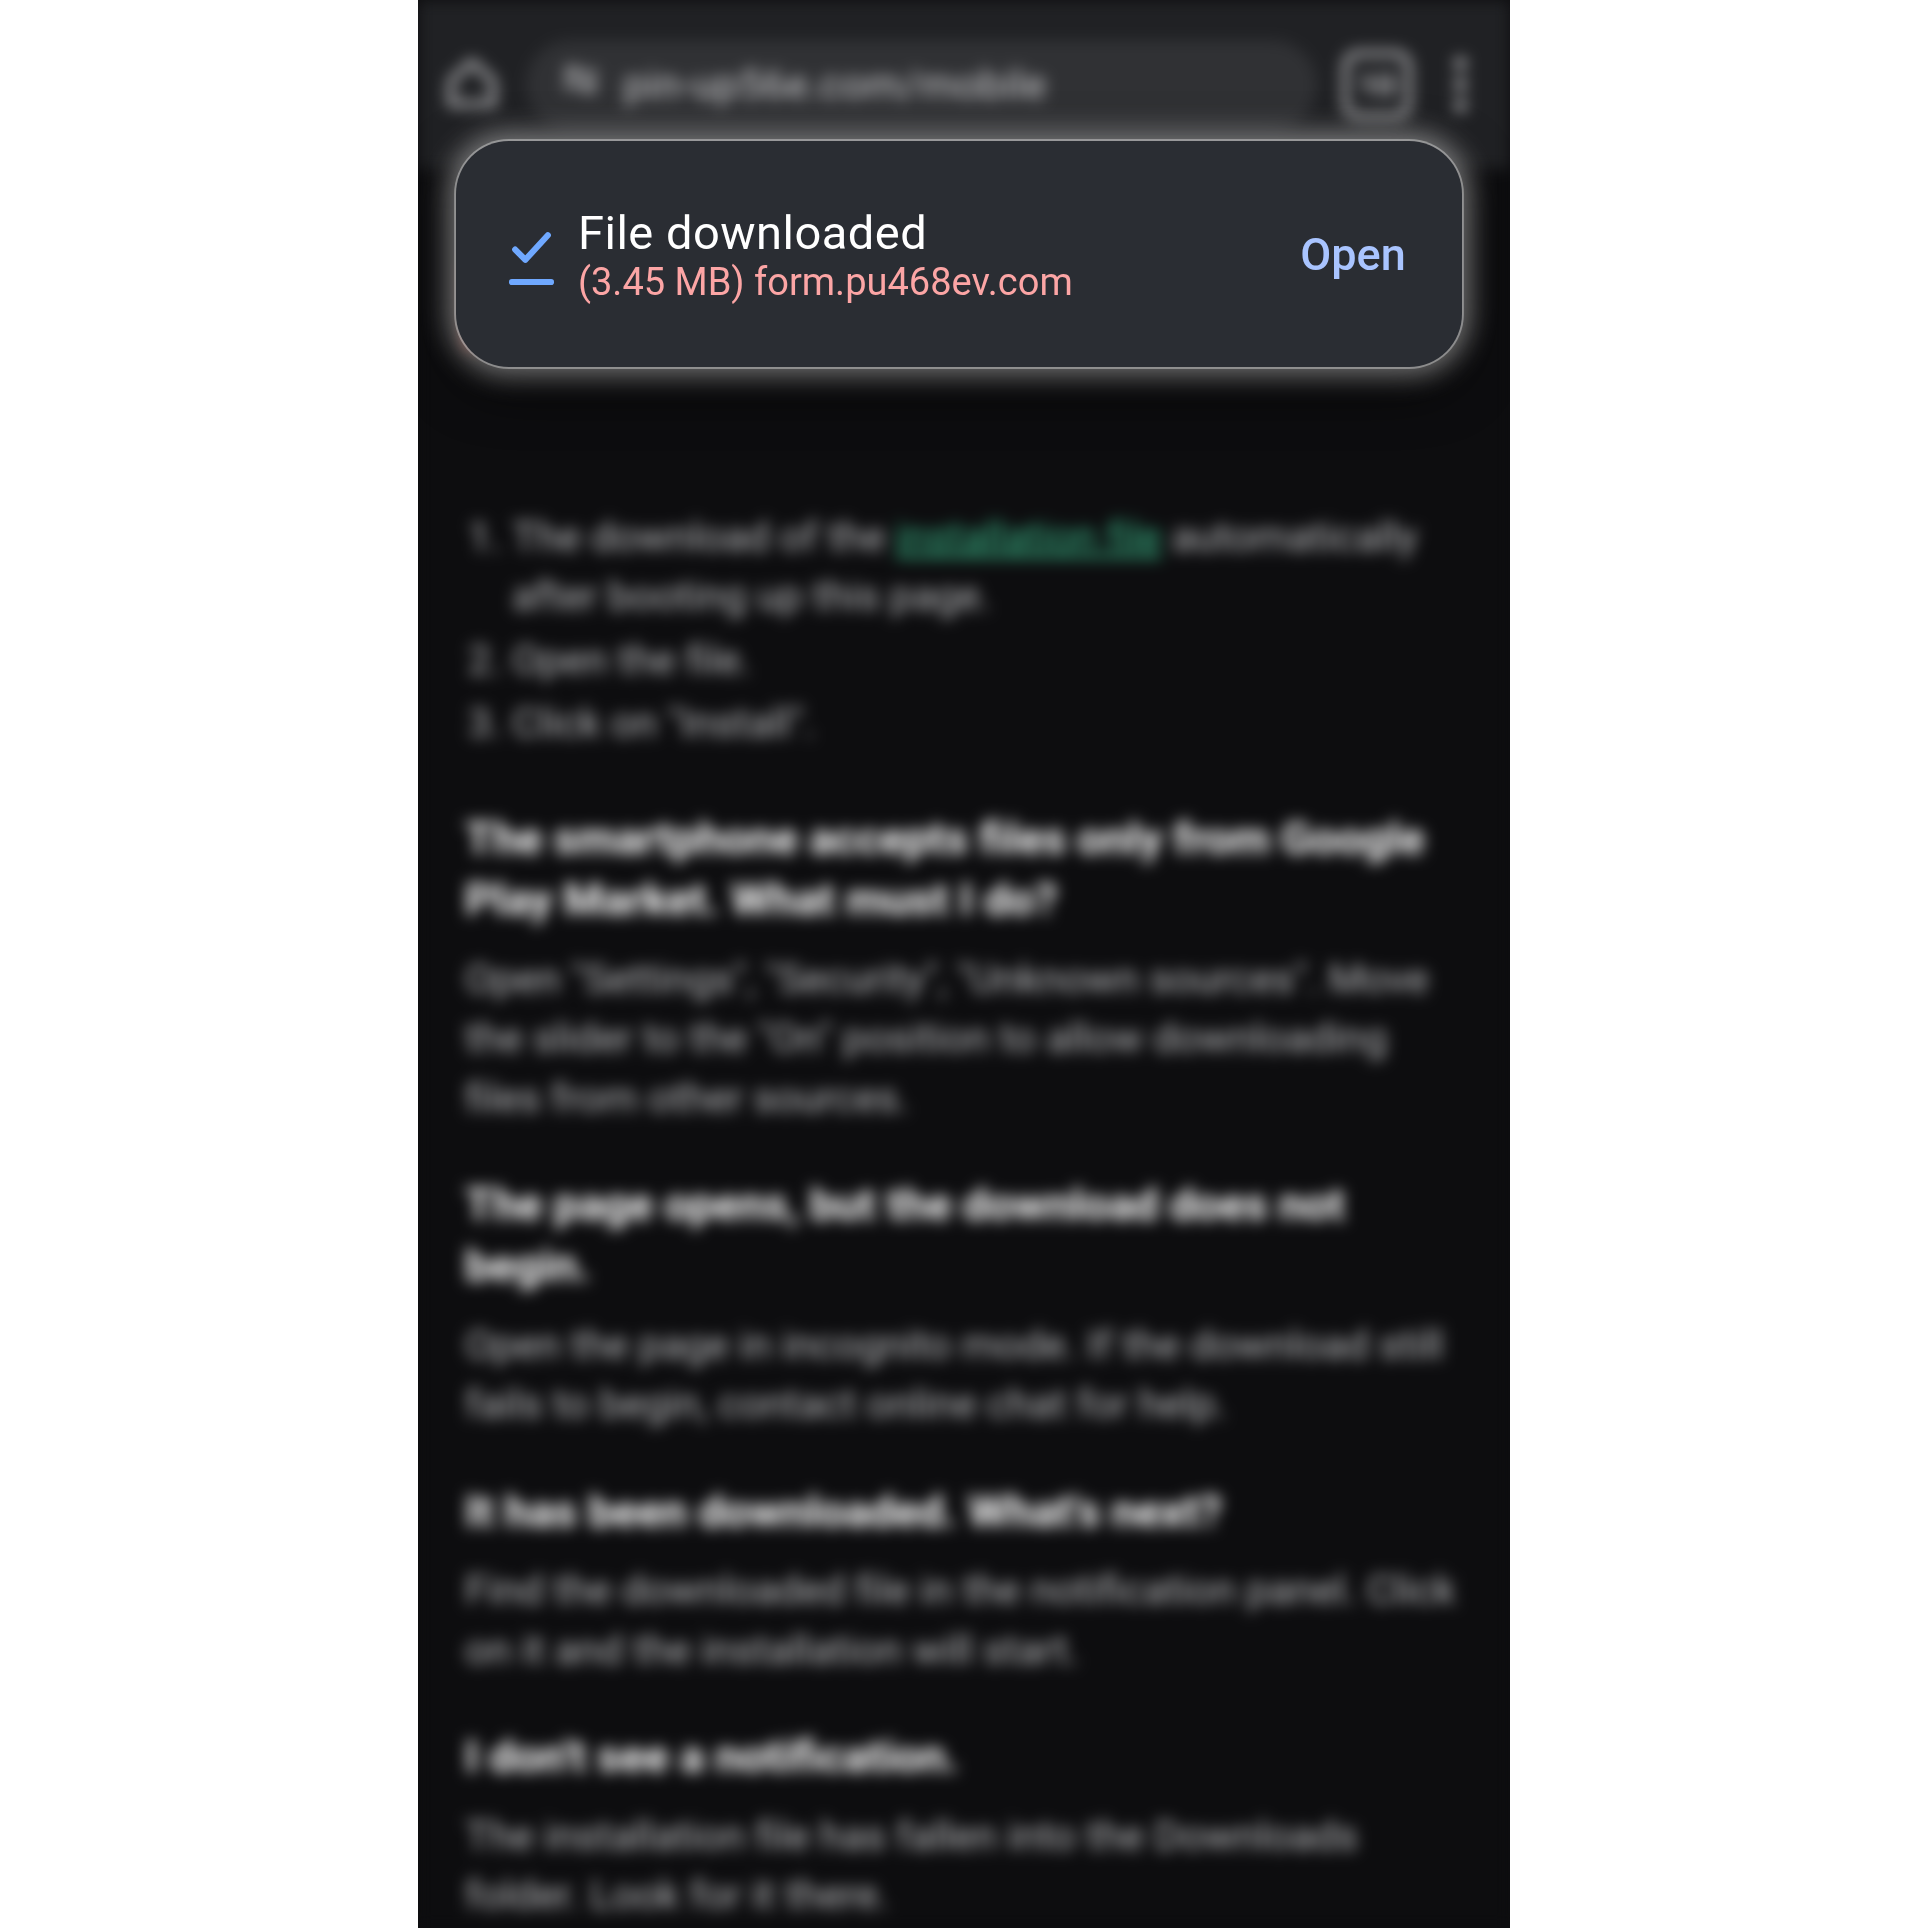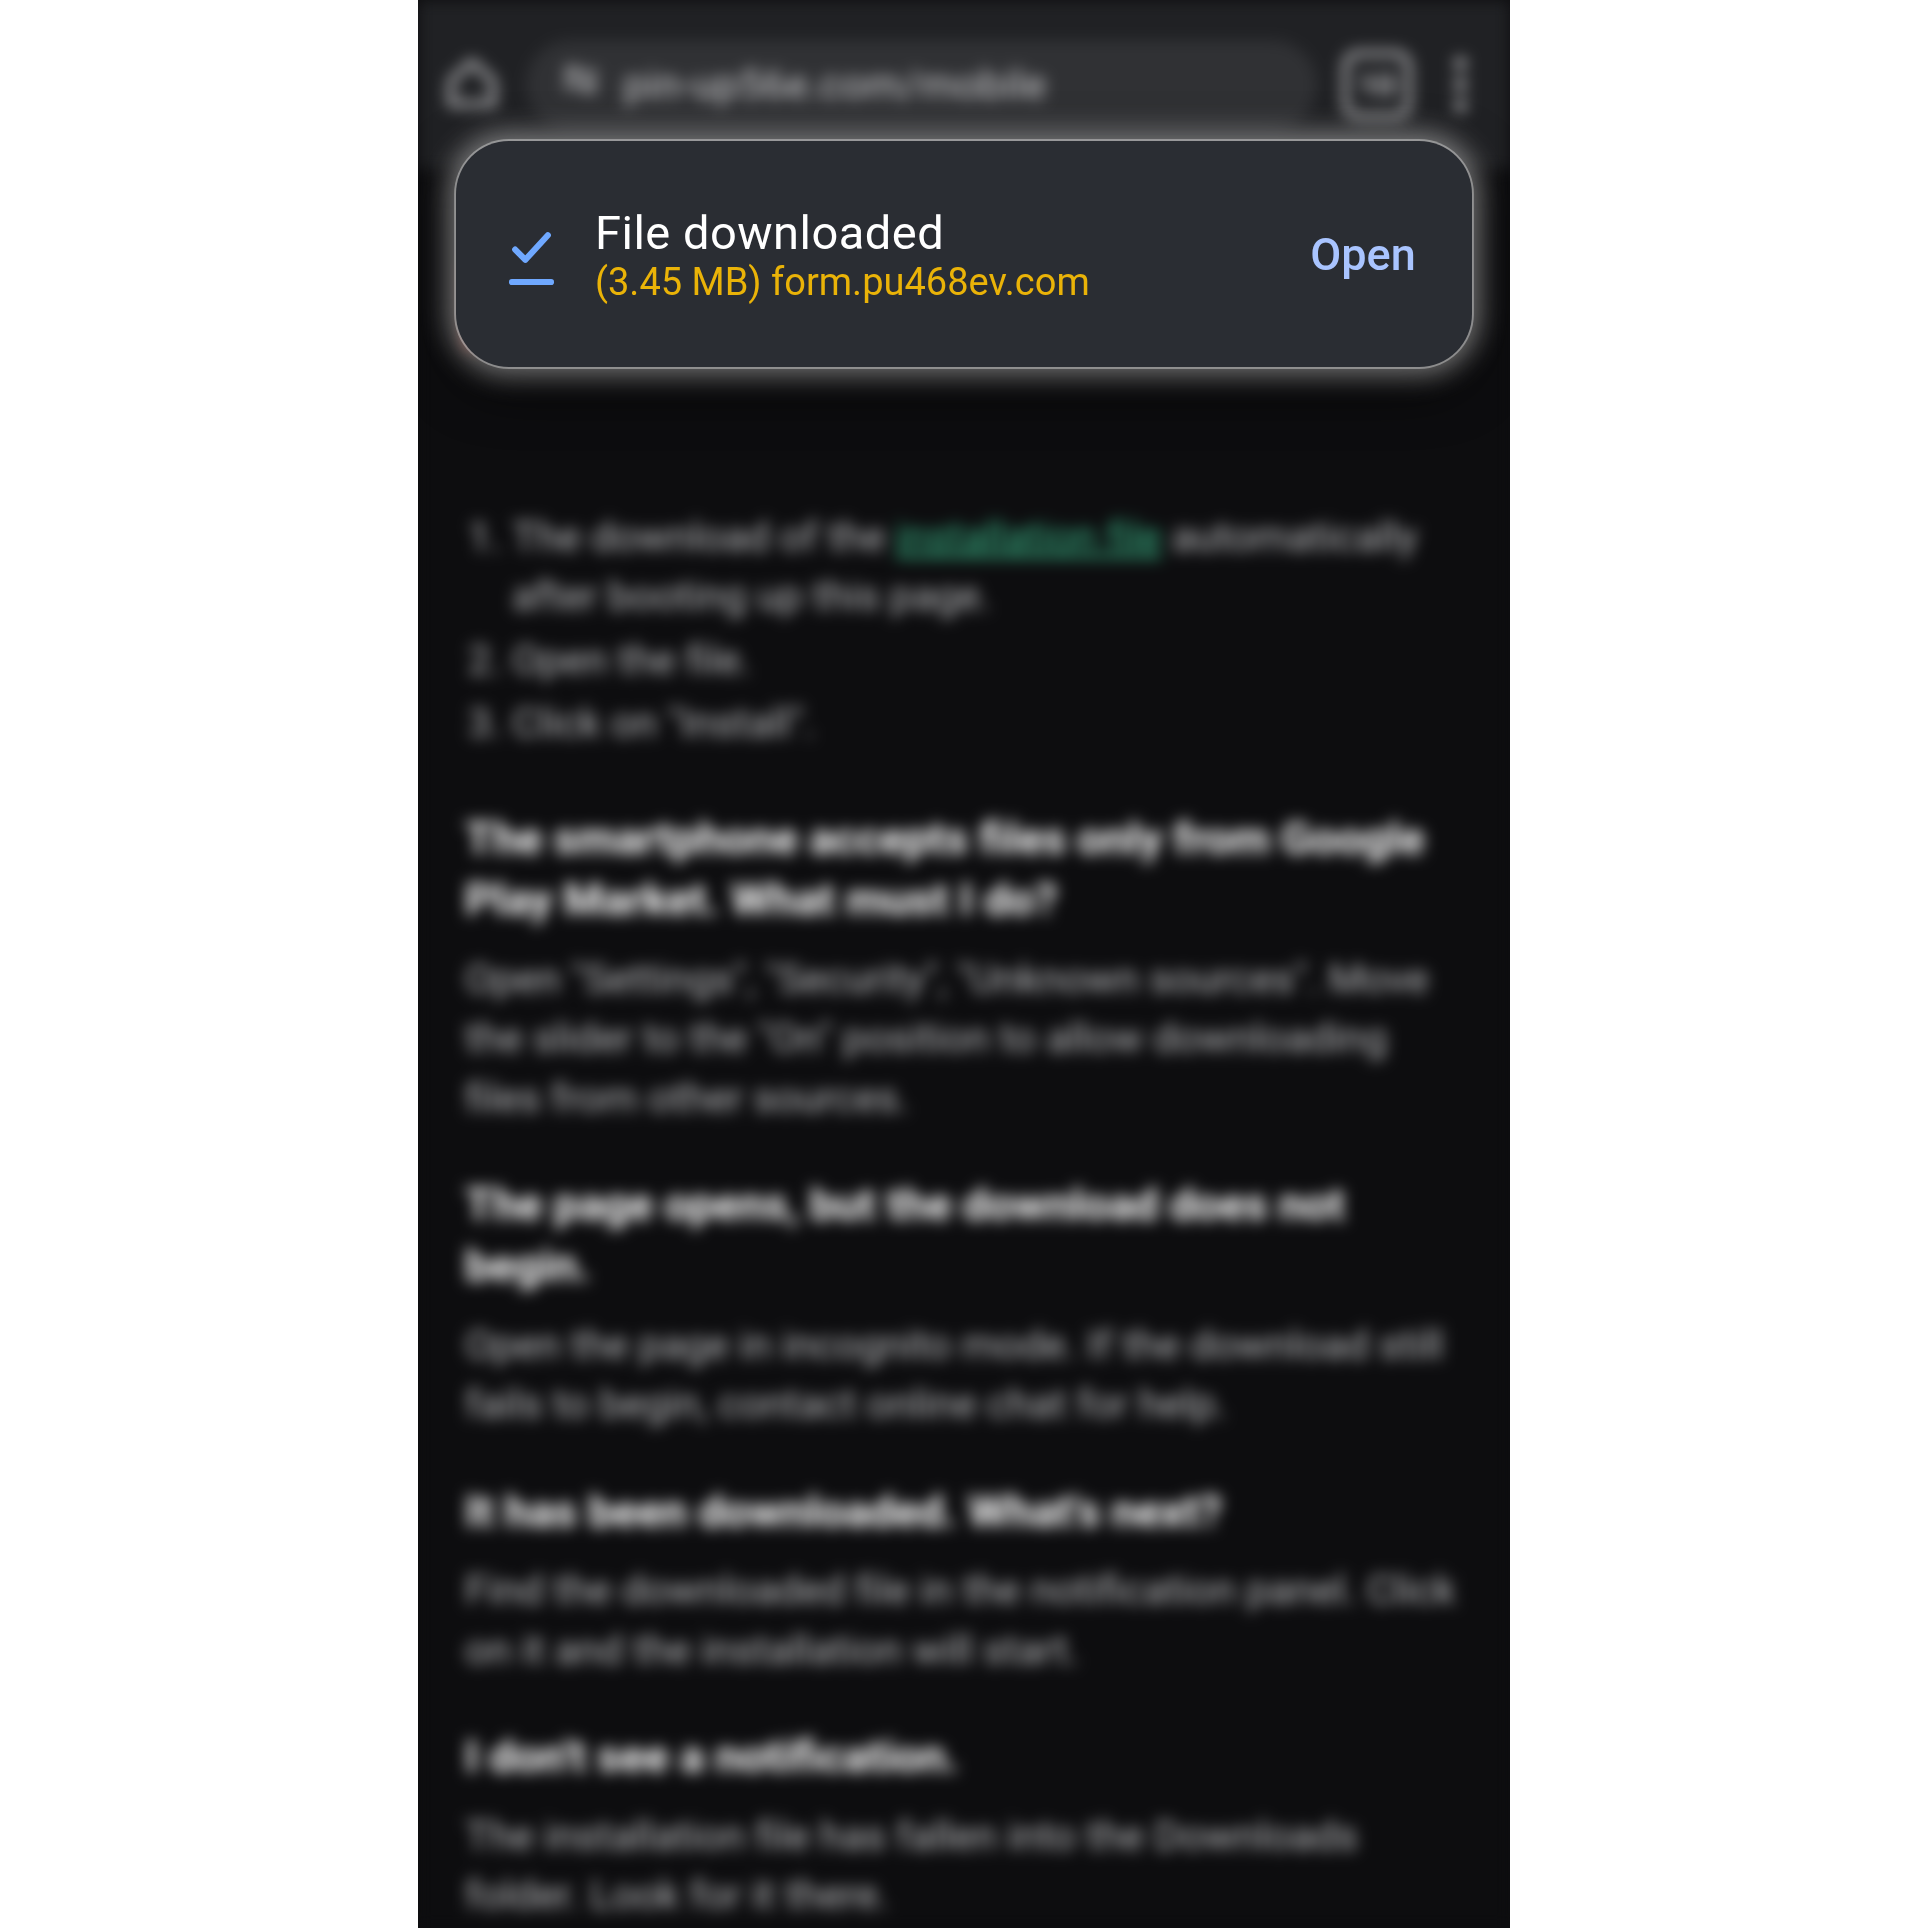--- a/index.html
+++ b/index.html
@@ -116,48 +116,48 @@
   .qa p {
     color: #bcbdbf;
     font-size: 41px;
     line-height: 1.45;
   }
 
   
   .notif {
     position: absolute;
     left: 38px;
-    right: 38px;
+    right: 48px;
     top: 141px;
     height: 226px;
     border-radius: 53px;
     background: #2a2d33;
     display: flex;
     align-items: center;
     padding: 0 45px;
-    gap: 34px;
+    gap: 17px;
     box-shadow:
       0 0 0 1.9px rgba(255,255,255,0.35),
       0 0 28px 7.5px rgba(255,255,255,0.45),
       0 17px 56px rgba(0,0,0,0.85);
   }
   .notif .check {
     width: 60px;
     display: flex;
     flex-direction: column;
     align-items: center;
     gap: 7.5px;
     color: #6fa8ff;
   }
   .notif .check svg { width: 49px; height: 49px; }
   .notif .check .bar { width: 45px; height: 5.6px; background: #6fa8ff; border-radius: 2.8px; }
 
   .notif .text { flex: 1; }
   .notif .title { color: #ffffff; font-size: 47px; font-weight: 400; letter-spacing: 0.5px; }
-  .notif .sub   { color: #eab308; font-size: 38px; margin-top: 0; }
+  .notif .sub   { color: #fca5a5; font-size: 38px; margin-top: 0; }
 
   .notif .open {
     color: #a9c4ff;
     font-size: 45px;
     font-weight: 500;
     padding: 19px 11.3px;
     text-align: center;
   }
 </style>
 </head>

